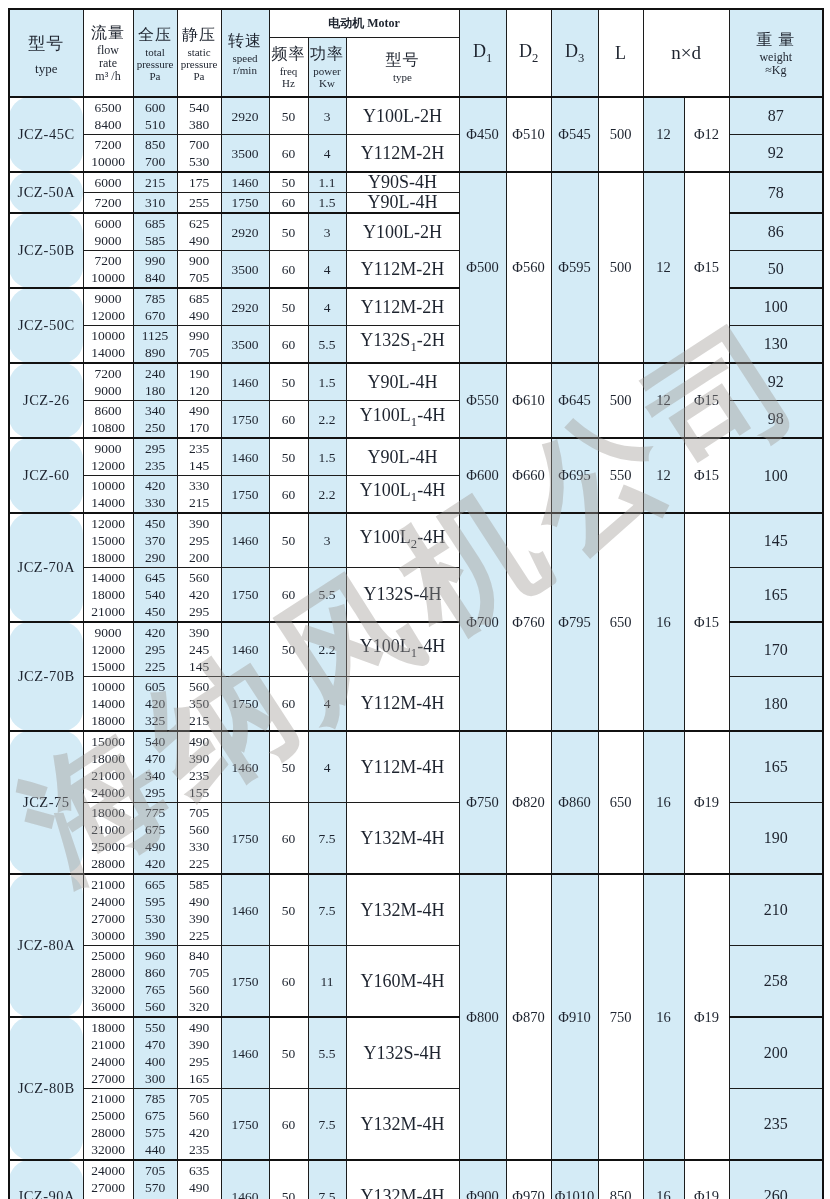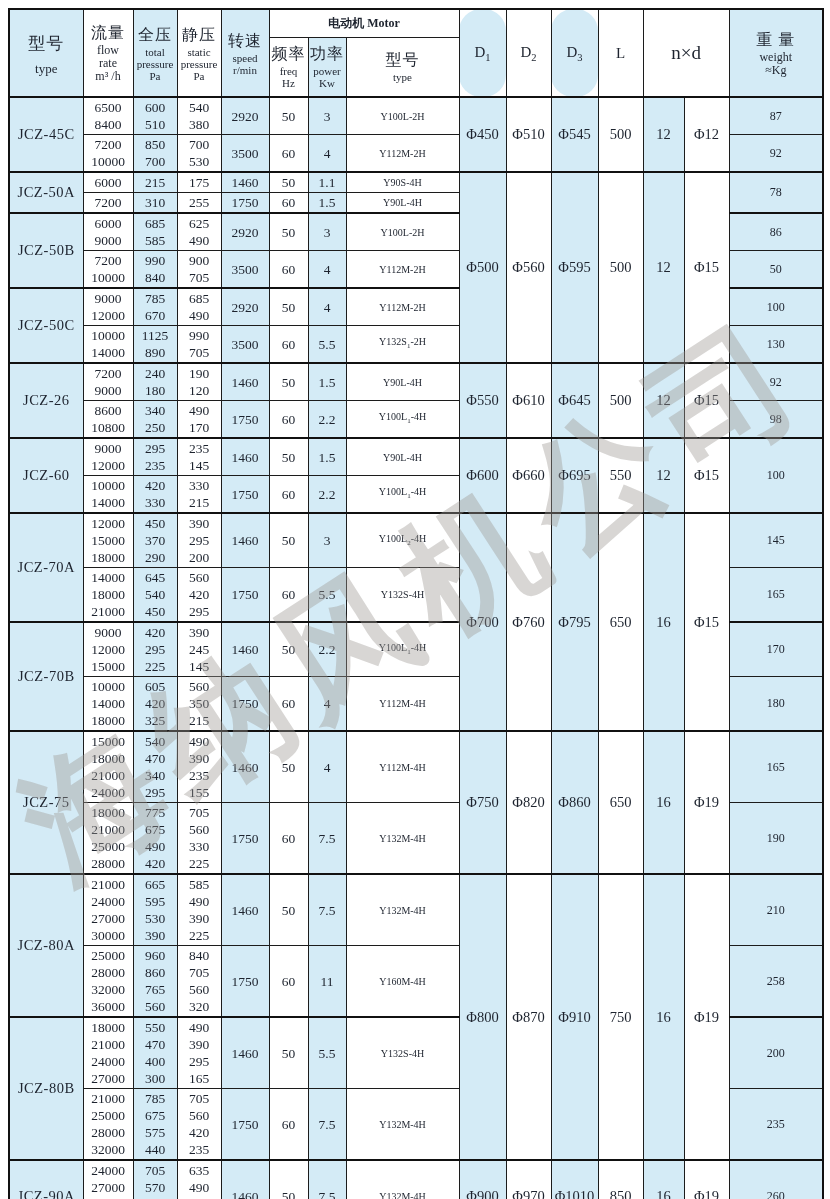--- a/index.html
+++ b/index.html
@@ -22,28 +22,28 @@
   
   thead .zh { display:block; font-size:16px; letter-spacing:1px; }
   thead .en { display:block; font-size:11px; line-height:12px; white-space:pre-line; }
   tr.h1 { height:28px; }
   tr.h2 { height:60px; }
   th.h-model .zh { font-size:17px; }
   th.h-model .en { font-size:13px; margin-top:8px; }
   th.h-flow .en, th.h-weight .en { font-size:12px; line-height:13px;text-align:center; }
   th.h-motor-group { font-size:12px; font-weight:bold; }
   th { font-weight:normal; }
-  th.h-dim { font-size:15px;border-radius:22px; }
+  th.h-dim { font-size:18px; }
   th.h-nxd { font-size:19px; }
   
   td.num { font-size:13.5px; line-height:17px; }
-  td.model-cell { font-size:14.5px; letter-spacing:0.5px; }
-  td.motor { font-size:10px;font-family:Liberation Serif, serif; }
+  td.model-cell { font-size:14.5px; letter-spacing:0.5px;border-radius:21px; }
+  td.motor { font-size:18px;font-family:Liberation Serif, serif; }
   td.dim { font-size:14.5px; }
-  td.weight { font-size:12px; }
+  td.weight { font-size:16px; }
   sub { font-size:70%; }
   
   .watermark {
     position:absolute; left:0; top:0; width:830px; height:1199px;
     display:flex; align-items:center; justify-content:center;
     pointer-events:none; z-index:2;
   }
   .watermark span {
     display:block; white-space:nowrap; transform:rotate(-33deg);
     font-size:135px; font-weight:bold; letter-spacing:14px;

